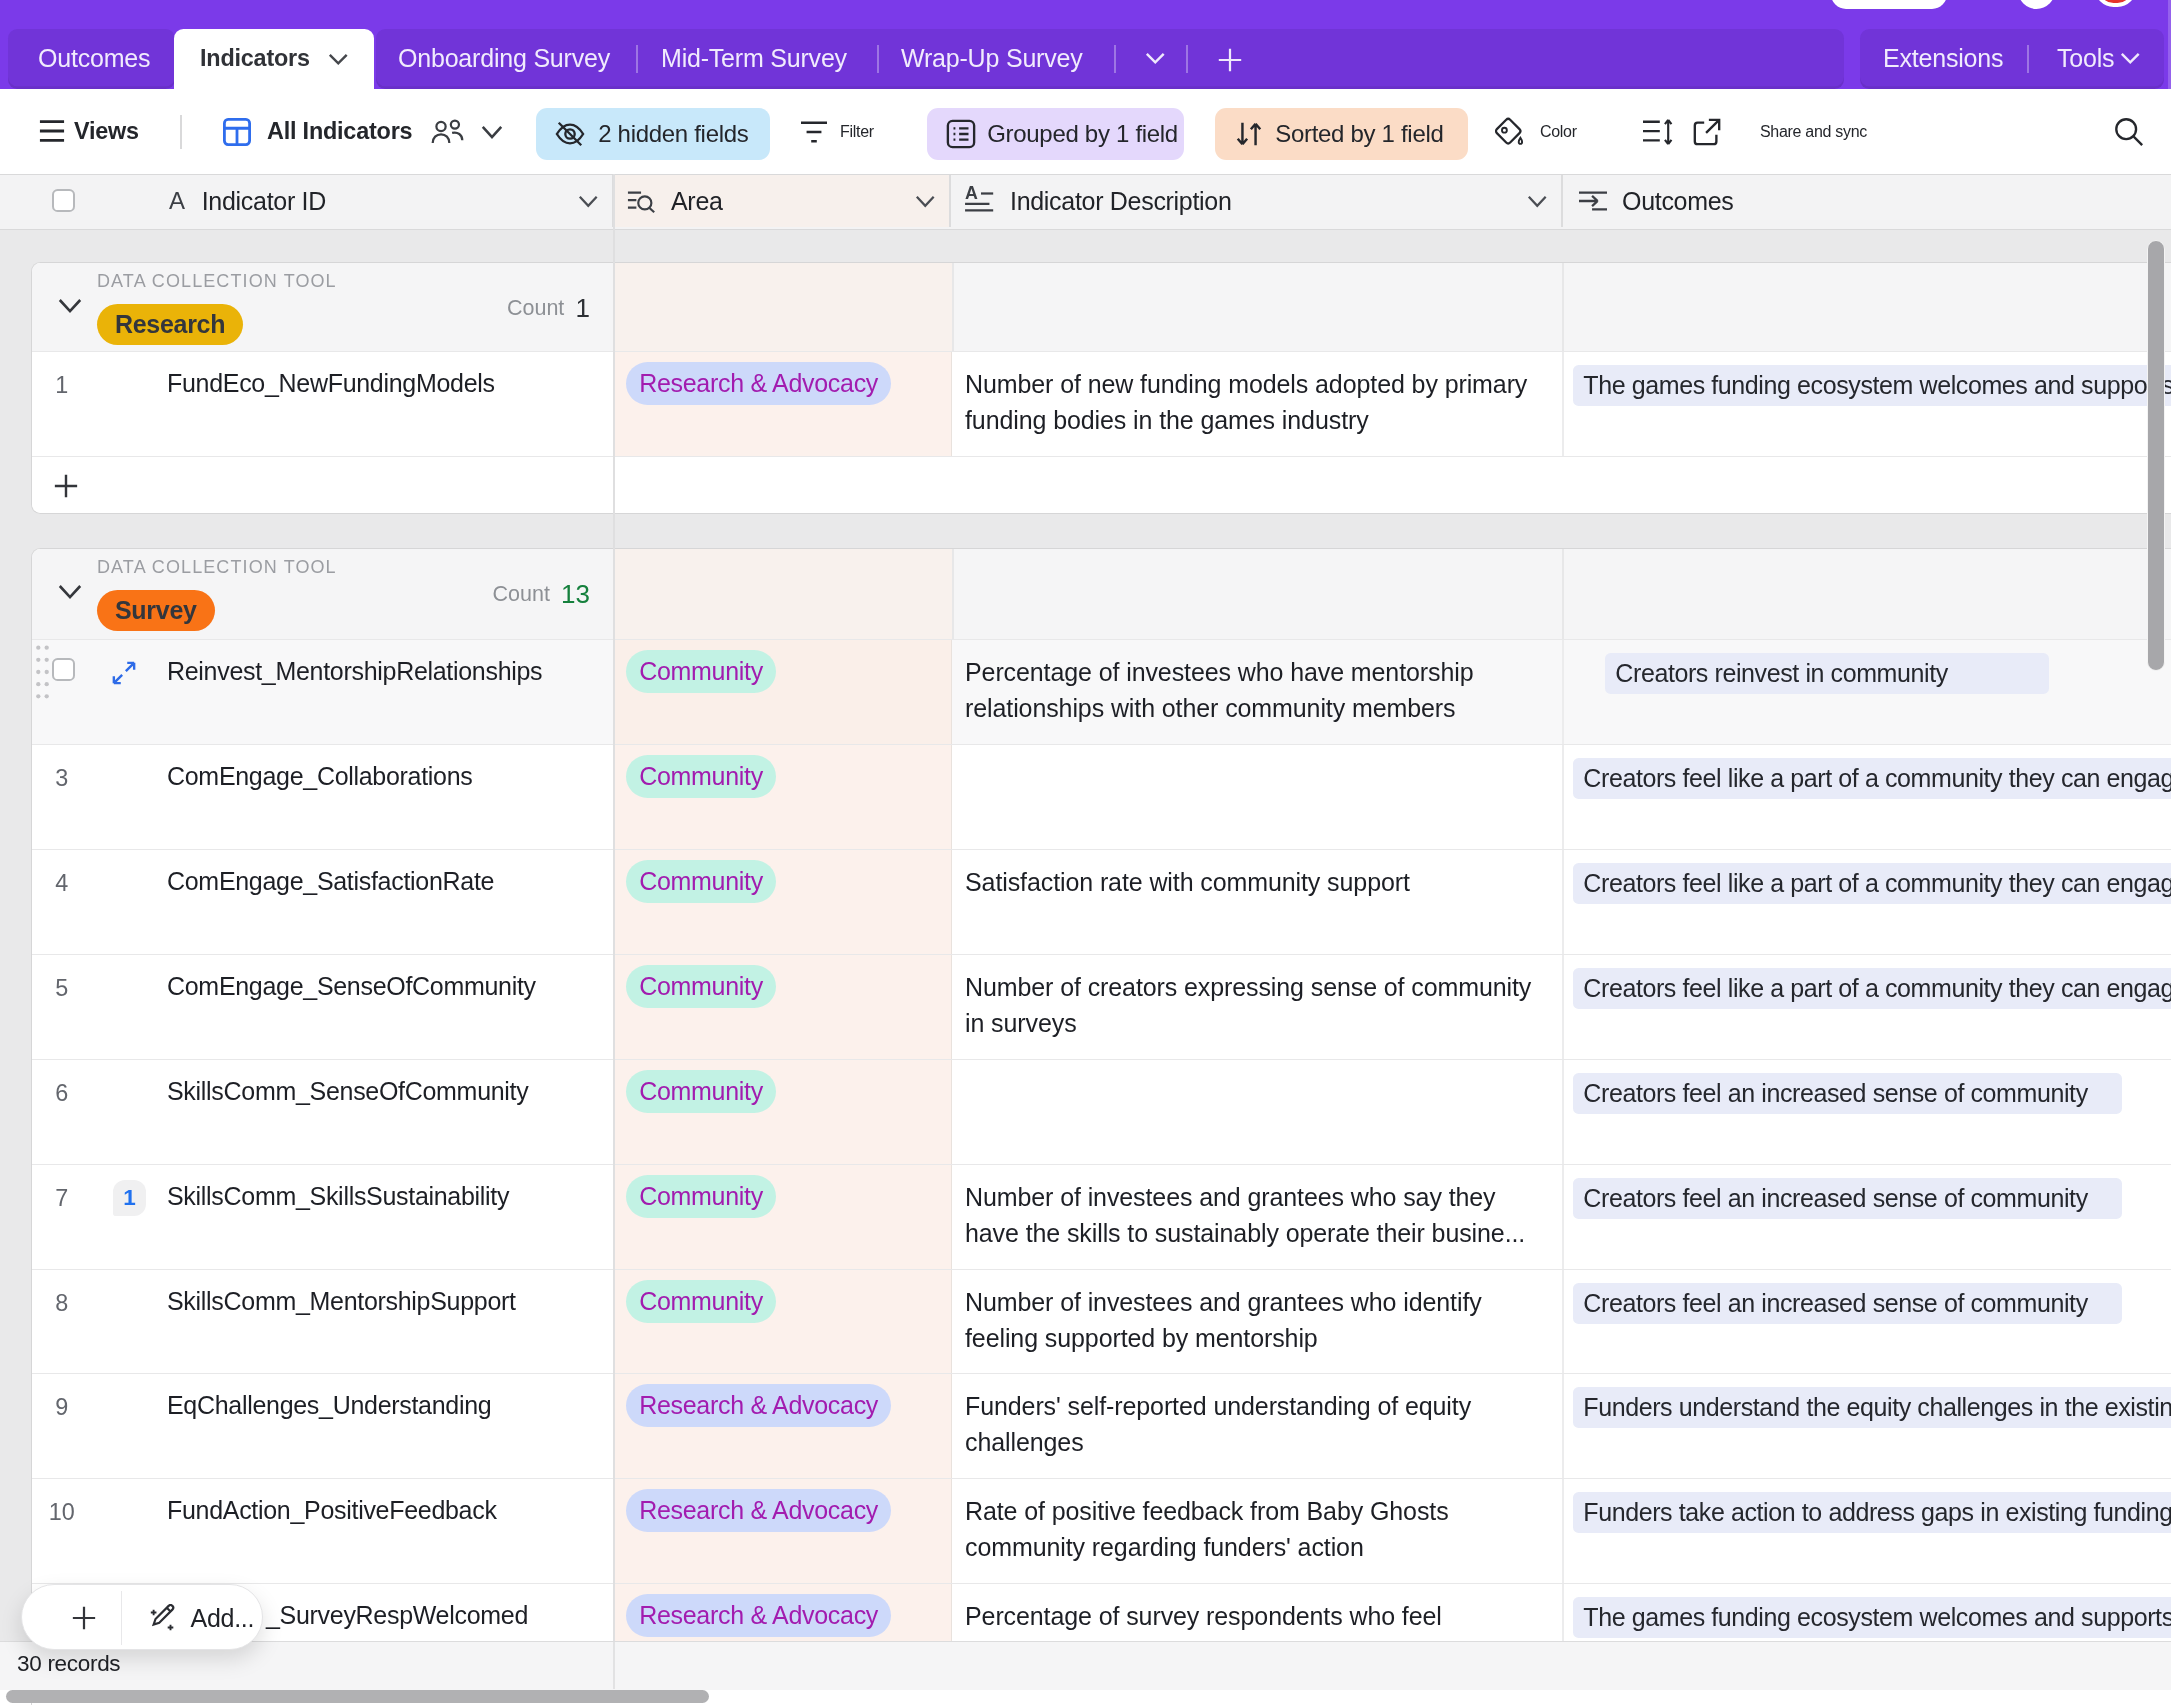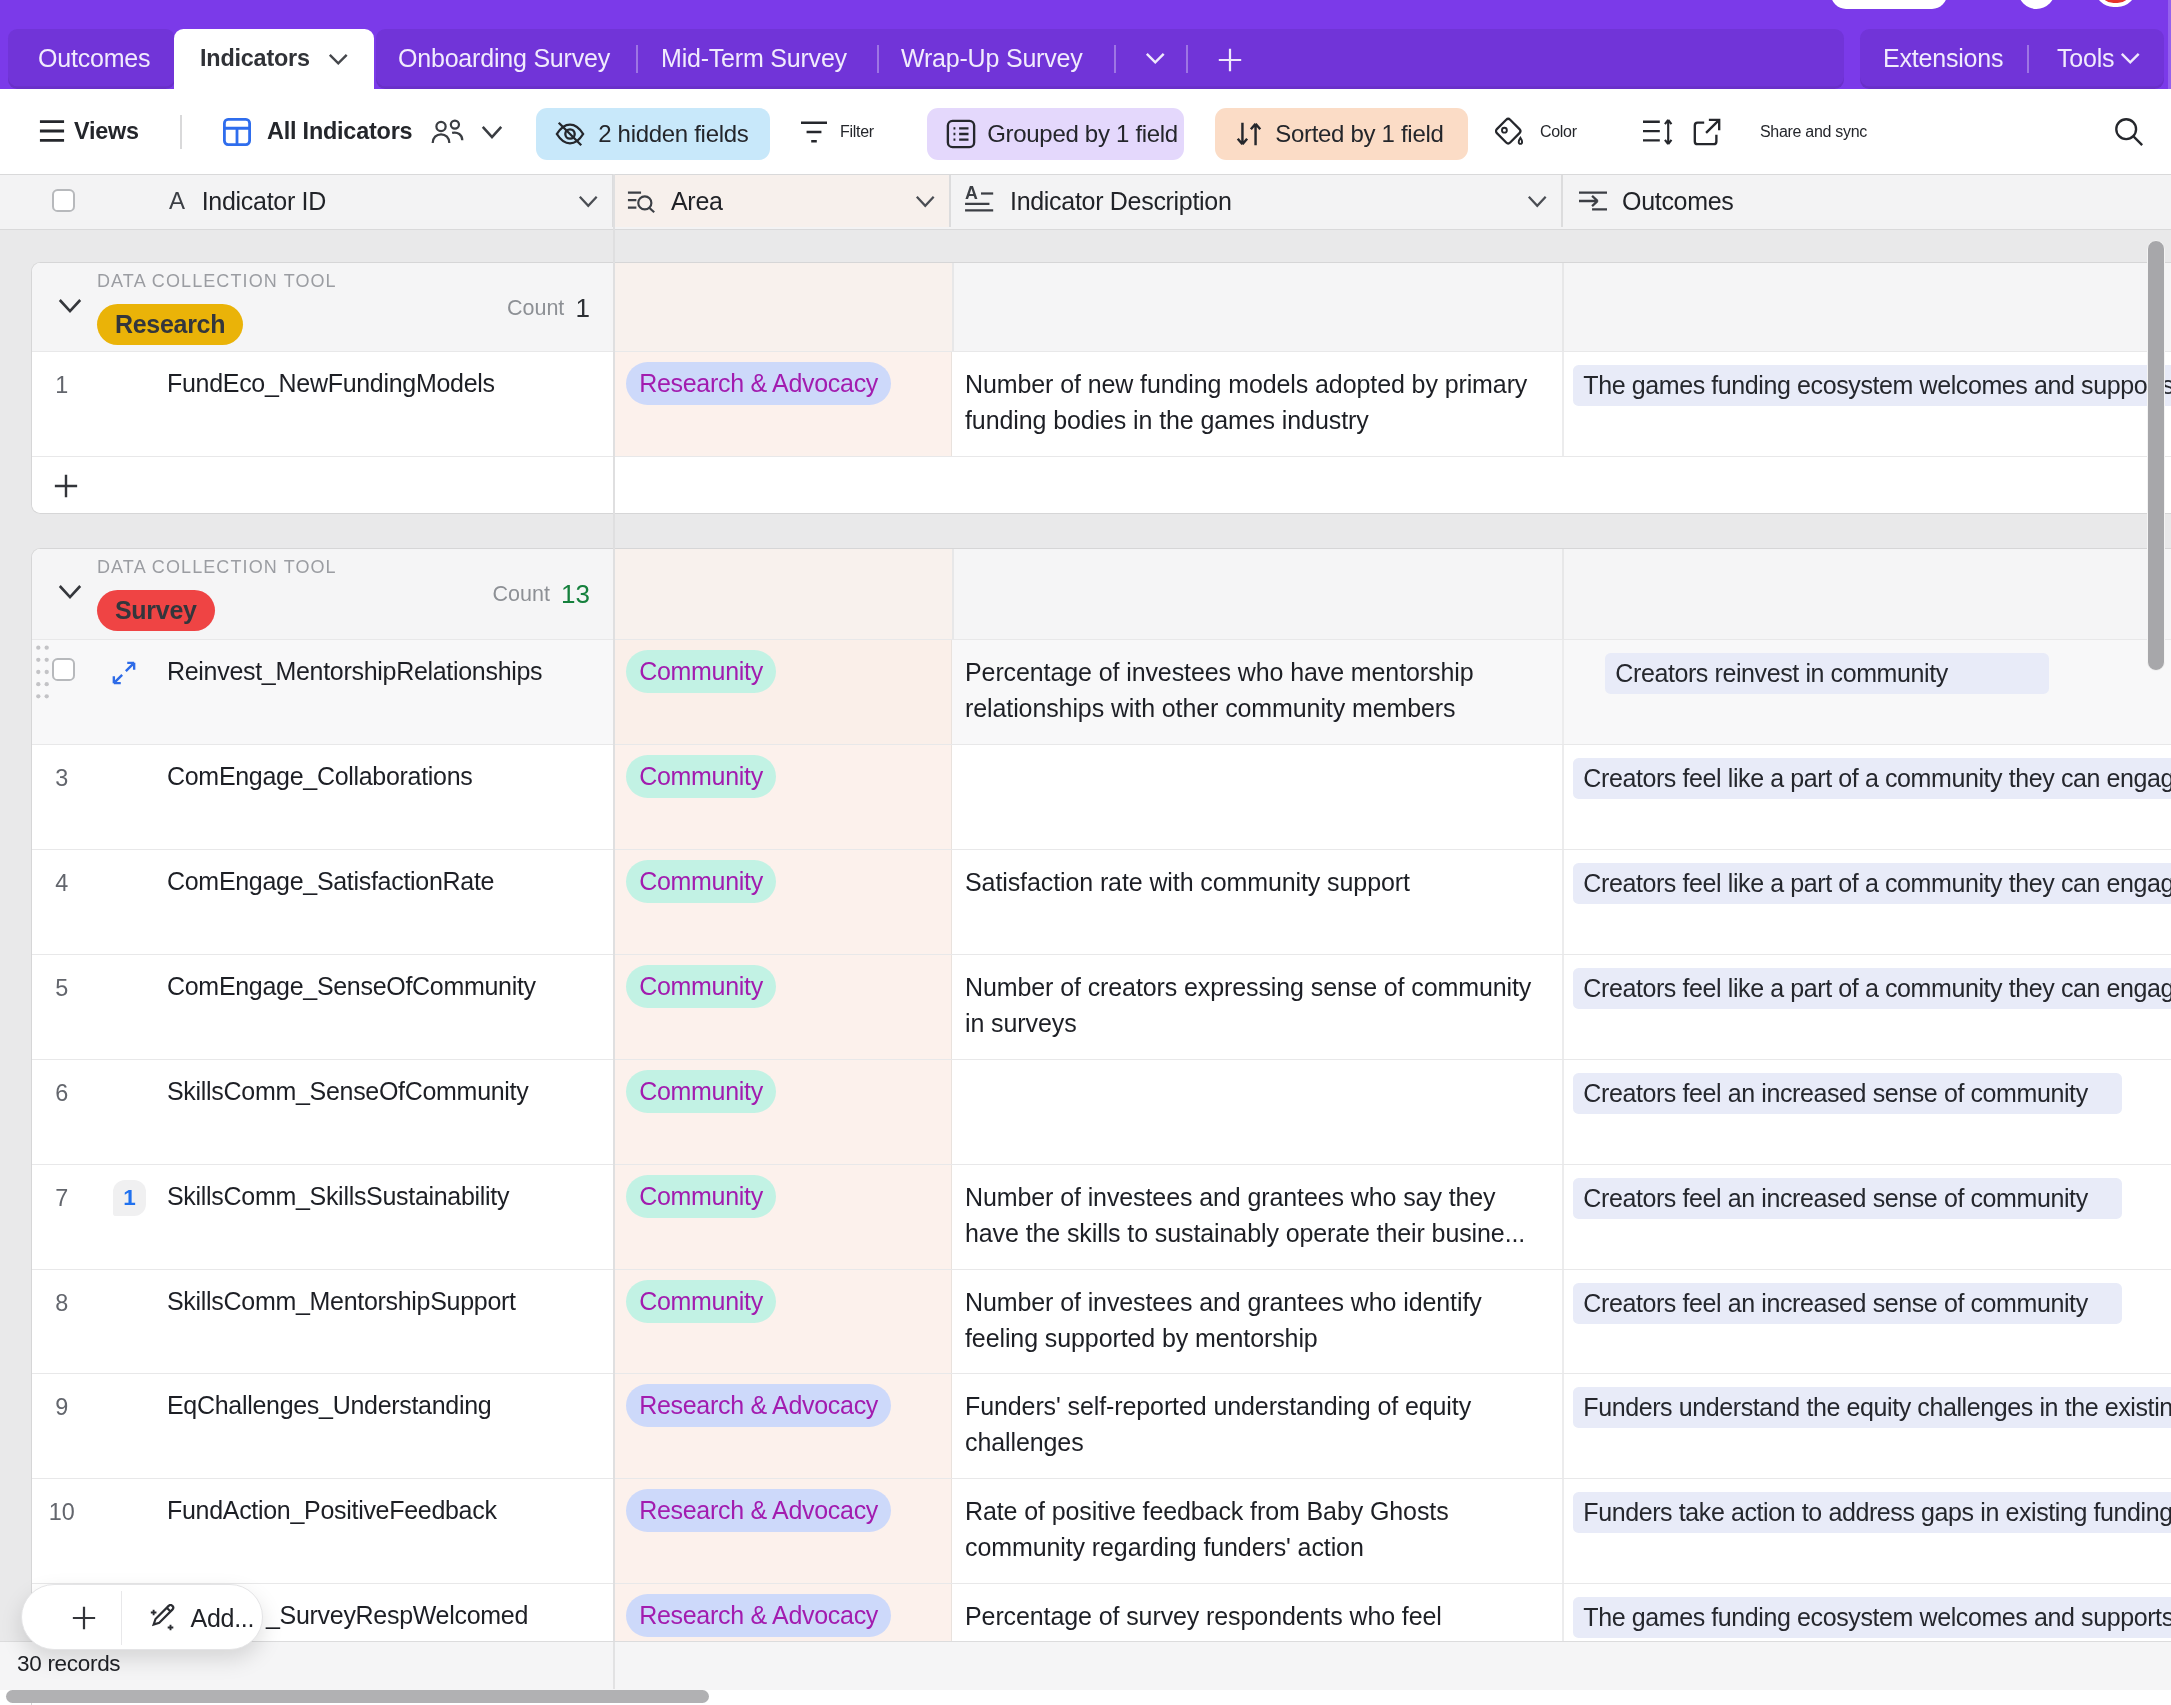--- a/index.html
+++ b/index.html
@@ -29,21 +29,21 @@
   .gpill { position:absolute; left:65px; top:41px; height:41px; border-radius:20.6px; font-size:25px; font-weight:700; letter-spacing:-0.3px; color:#33363c; line-height:41px; padding:0 18px; }
   .gcount { position:absolute; top:0; height:90px; right:1591px; display:flex; align-items:center; }
   .row { position:absolute; left:0; right:0; height:105px; background:#fff; }
   .rsep { border-top:1.9px solid #e8e8e9; }
   .rnum { position:absolute; left:11.2px; top:19.7px; width:37px; text-align:center; font-size:23.4px; color:#63666d; }
   .idtxt { position:absolute; left:135px; top:17px; font-size:25px; letter-spacing:-0.3px; color:#1d1f25; white-space:nowrap; }
   .acell { position:absolute; left:583px; top:0; width:337px; height:100%; background:#fcf1ec; border-right:1.9px solid #e9e2dd; }
   .apill { position:absolute; left:11.2px; top:10.3px; height:43px; border-radius:21.5px; line-height:42px; padding:0 13px; font-size:25px; letter-spacing:-0.3px; color:#a21caf; white-space:nowrap; }
   .pblue { background:#cdd9fa; }
   .pteal { background:#c2f2e4; }
-  .ppeach { background:#ef4444; }
+  .ppeach { background:#f97316; }
   .desc { position:absolute; left:933px; top:14px; width:615px; font-size:25px; letter-spacing:-0.1px; line-height:36px; color:#1d1f25; }
   .dsep { position:absolute; left:1530px; top:0; width:1.9px; height:100%; background:#ececed; }
   .outc { position:absolute; left:1541px; top:13px; height:41px; background:#e8ebf8; border-radius:5.6px; font-size:25px; letter-spacing:-0.4px; line-height:41px; color:#25272d; padding:0 10.3px; white-space:nowrap; overflow:hidden; }
   .vline { left:613px; top:174px; width:1.9px; height:1467px; background:#dfdfe0; z-index:5; }
   
   .botbar { left:0; top:1641px; width:2172px; height:49px; background:#f5f5f6; border-top:1.9px solid #dcdcdd; z-index:8; font-size:22.5px; letter-spacing:-0.3px; color:#202227; }
   .hthumb { left:5.6px; top:1690px; width:703px; height:13px; border-radius:6.6px; background:#b1b1b3; z-index:9; }
   .vthumb { left:2147px; top:240px; width:18px; height:431px; border-radius:9.4px; background:#a7a7aa; border:1.9px solid #f4f4f4; z-index:9; }
   .addpill { left:20.6px; top:1584px; width:242px; height:66px; background:#fff; border:0.9px solid #e4e4e6; border-radius:33px; box-shadow:0 9.4px 22.5px rgba(0,0,0,0.13); z-index:10; }
   svg { display:block; }

